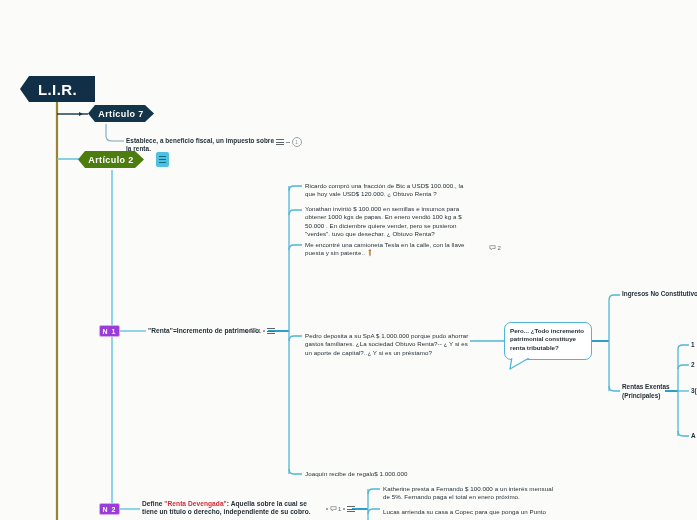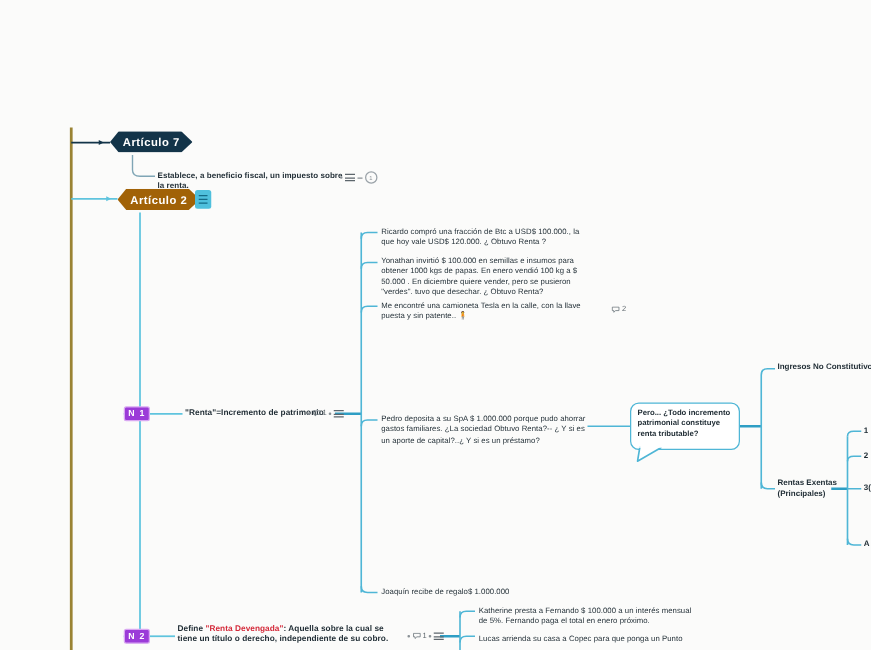--- a/index.html
+++ b/index.html
@@ -29,22 +29,22 @@
     font-size:15px;
     clip-path:polygon(9px 0,100% 0,100% 50%,100% 100%,9px 100%,0 50%);
   }
   .hexnode.art1{
     left:88px;top:105px;width:66px;height:17px;
     background:#133449;
     font-size:9px;
     clip-path:polygon(7px 0,calc(100% - 9px) 0,100% 50%,calc(100% - 9px) 100%,7px 100%,0 50%);
   }
   .hexnode.art2{
-    left:94px;top:151px;width:66px;height:17px;
-    background:#a16207;
+    left:78px;top:151px;width:66px;height:17px;
+    background:#4d7c0f;
     font-size:9px;
     clip-path:polygon(7px 0,calc(100% - 9px) 0,100% 50%,calc(100% - 9px) 100%,7px 100%,0 50%);
   }
 
   
   .nbadge{
     position:absolute;
     display:flex;align-items:center;justify-content:center;
     color:#ffffff;font-size:7px;font-weight:bold;letter-spacing:1px;
     background:#9b3bd8;
@@ -167,20 +167,23 @@
     <path d="M678,431 Q678,436 683,436 L689,436" stroke="#4fb6d6" stroke-width="1.3" fill="none"></path>
 
     <path d="M120,509 L140,509" stroke="#5fc4de" stroke-width="1.4" fill="none"></path>
     <path d="M352,509 L368,509" stroke="#2e9ec4" stroke-width="2" fill="none"></path>
 
     <path d="M368,489 L368,520" stroke="#4fb6d6" stroke-width="1.3" fill="none"></path>
     <path d="M368,494 Q368,489 373,489 L380,489" stroke="#4fb6d6" stroke-width="1.3" fill="none"></path>
     <path d="M368,514 Q368,509 373,509 L380,509" stroke="#4fb6d6" stroke-width="1.3" fill="none"></path>
   </svg>
 
+  <div class="hexnode root">
+    <span>L.I.R.</span>
+  </div>
 
   <div class="hexnode art1">
     <span>Artículo 7</span>
   </div>
 
   <div class="hexnode art2">
     <span>Artículo 2</span>
   </div>
 
   <div class="noteicon">

